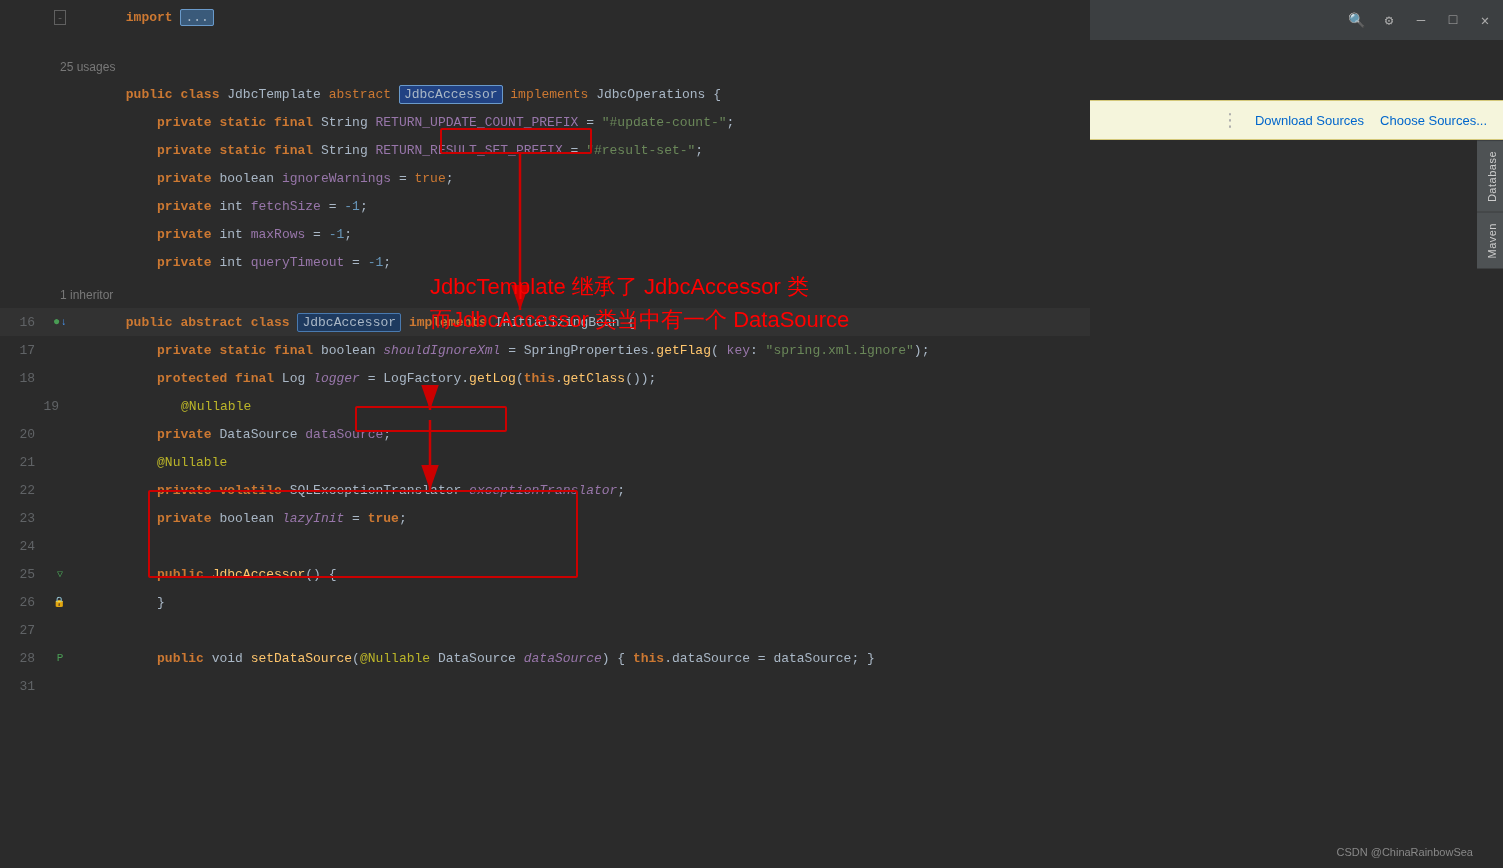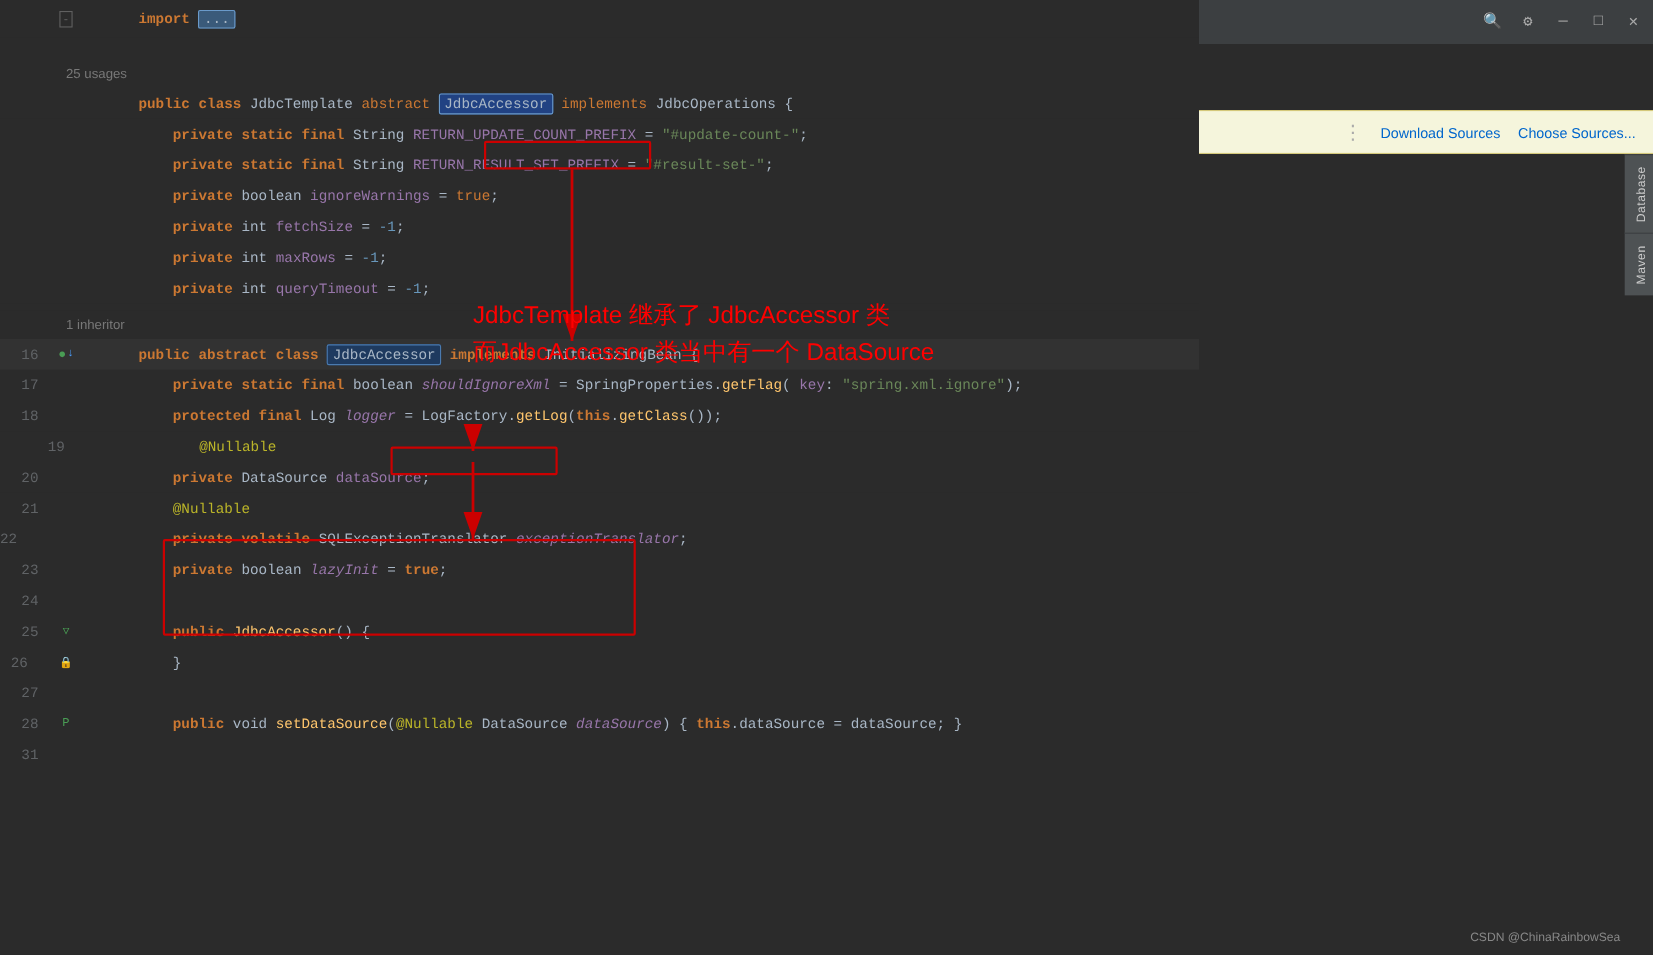--- a/index.html
+++ b/index.html
@@ -349,21 +349,21 @@
 
   <div class="code-line">
     <div class="line-num" style="color:#606366; font-size:13px; width:45px; text-align:right; padding-right:10px;">21</div>
     <div class="line-gutter"></div>
     <div class="line-content">
       <span style="color:#a9b7c6;">    </span><span class="annot">@Nullable</span>
     </div>
   </div>
 
   <div class="code-line">
-    <div class="line-num" style="color:#606366; font-size:13px; width:45px; text-align:left; padding-right:10px;">22</div>
+    <div class="line-num" style="color:#606366; font-size:13px; width:45px; text-align:right; padding-right:10px;">22</div>
     <div class="line-gutter"></div>
     <div class="line-content">
       <span style="color:#a9b7c6;">    </span><span class="kw">private </span><span class="kw">volatile </span><span style="color:#a9b7c6;">SQLExceptionTranslator </span><span style="color:#9876aa;font-style:italic;">exceptionTranslator</span><span style="color:#a9b7c6;">;</span>
     </div>
   </div>
 
   <div class="code-line">
     <div class="line-num" style="color:#606366; font-size:13px; width:45px; text-align:right; padding-right:10px;">23</div>
     <div class="line-gutter"></div>
     <div class="line-content">
@@ -381,21 +381,21 @@
     <div class="line-num" style="color:#606366; font-size:13px; width:45px; text-align:right; padding-right:10px;">25</div>
     <div class="line-gutter" style="width:30px; display:flex; align-items:center; justify-content:center;">
       <span style="color:#499c54; font-size:10px;">▽</span>
     </div>
     <div class="line-content">
       <span style="color:#a9b7c6;">    </span><span class="kw">public </span><span style="color:#ffc66d;">JdbcAccessor</span><span style="color:#a9b7c6;">() {</span>
     </div>
   </div>
 
   <div class="code-line">
-    <div class="line-num" style="color:#606366; font-size:13px; width:45px; text-align:center; padding-right:10px;">26</div>
+    <div class="line-num" style="color:#606366; font-size:13px; width:45px; text-align:right; padding-right:10px;">26</div>
     <div class="line-gutter" style="width:30px; display:flex; align-items:center; justify-content:center;">
       <span style="color:#606060; font-size:10px;">🔒</span>
     </div>
     <div class="line-content">
       <span style="color:#a9b7c6;">    }</span>
     </div>
   </div>
 
   <div class="code-line">
     <div class="line-num" style="color:#606366; font-size:13px; width:45px; text-align:right; padding-right:10px;">27</div>

